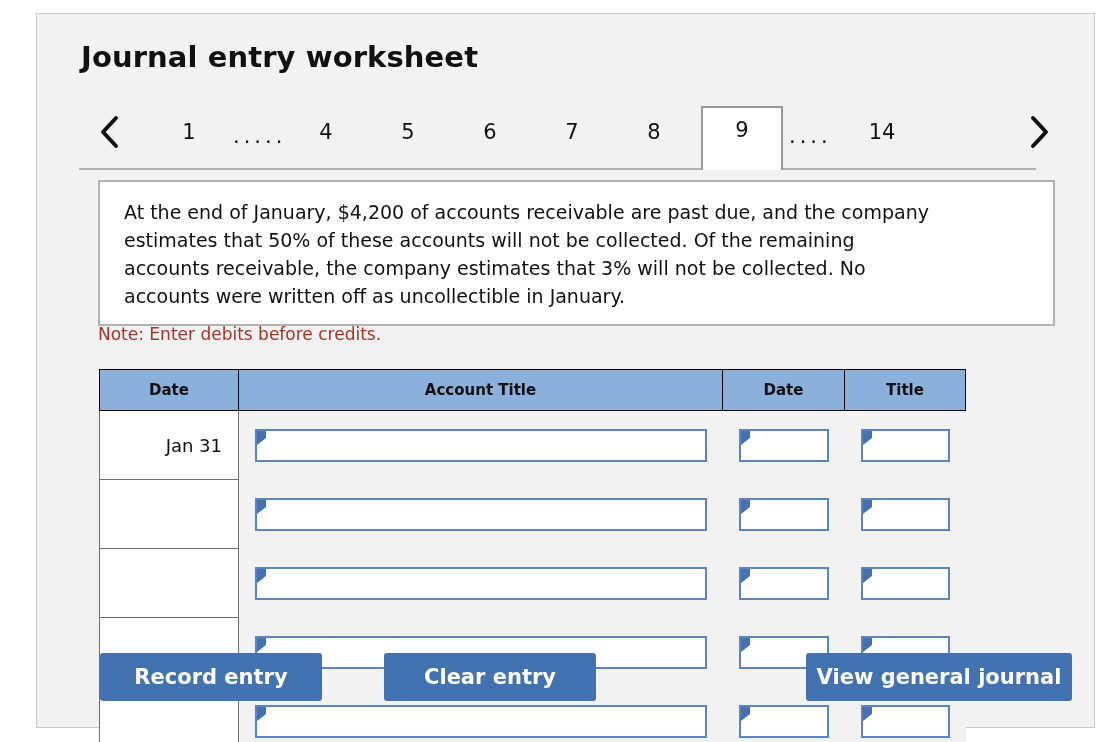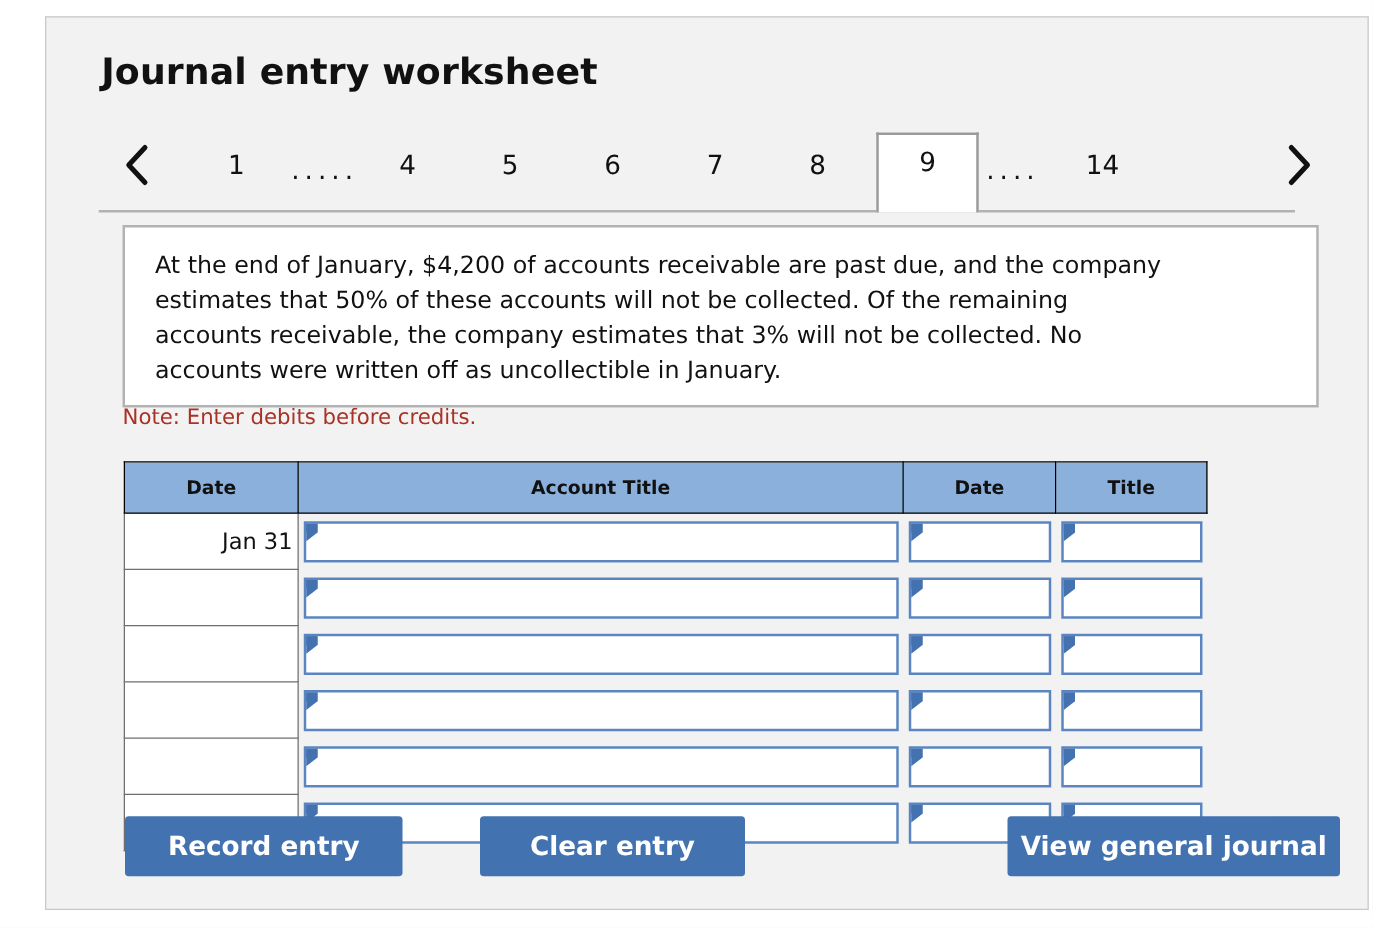--- a/index.html
+++ b/index.html
@@ -139,21 +139,21 @@
     font-weight: bold;
     height: 38px;
     text-align: center;
   }
   .col-date { width: 139px; }
   .col-account { width: 484px; }
   .col-debit { width: 122px; }
   .col-credit { width: 121px; }
 
   .journal-table td {
-    padding: 4px;
+    padding: 16px;
     height: 36px;
     vertical-align: middle;
   }
   .date-cell {
     border-left: 1px solid #6e6e6e;
     border-right: 1px solid #6e6e6e;
     border-bottom: 1px solid #6e6e6e;
     background: #ffffff;
     text-align: right;
     padding-right: 12px;

